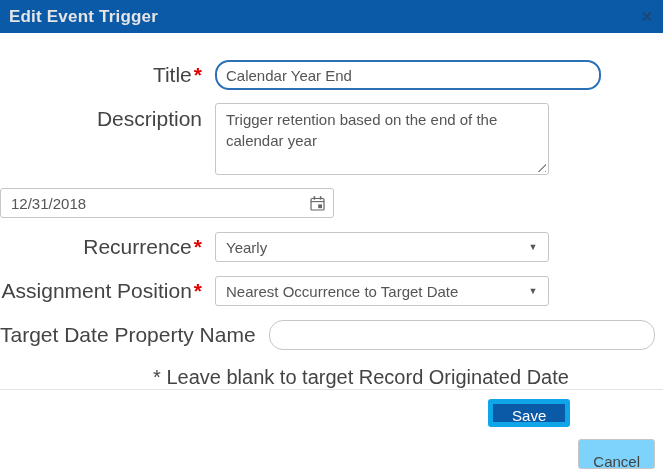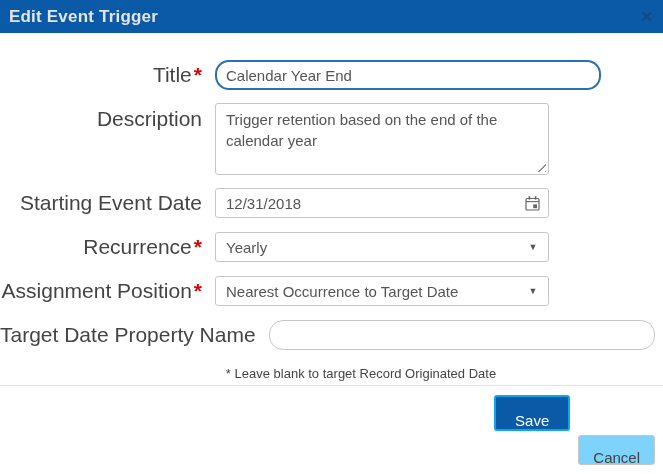--- a/index.html
+++ b/index.html
@@ -132,21 +132,21 @@
     flex: 0 0 30px;
     text-align: center;
     font-size: 9px;
     color: #555;
     cursor: pointer;
   }
   
   .note {
     padding-left: 59px;
     text-align: center;
-    font-size: 13px;
+    font-size: 20px;
     color: #444;
     margin-top: 16px;
   }
   
   .footer {
     margin-top: auto;
     border-top: 1px solid #E4E4E4;
     padding: 9px 8px 9px 0;
     display: flex;
     justify-content: flex-end;
@@ -157,22 +157,22 @@
     height: 28px;
     font-family: "Liberation Sans", sans-serif;
     font-size: 15px;
     border-radius: 3px;
     cursor: pointer;
     line-height: 1;
   }
   button.save {
     background: #0B5AA7;
     color: #fff;
-    border: 2px solid #0ea5e9;
-    padding: 16px 19px;
+    border: 5px solid #0ea5e9;
+    padding: 4px 19px;
   }
   button.cancel {
     background: #7dd3fc;
     color: #444;
     border: 1px solid #C6C6C6;
     padding: 14px 14px;
     margin-top: 40px;
   }
 </style>
 </head>
@@ -196,21 +196,20 @@
 
     <div class="row top">
       <label class="lbl"><span>Description</span></label>
       <div class="ctl ta-wrap">
         <textarea class="ta" style="">Trigger retention based on the end of the calendar year</textarea>
         <span class="grip"></span>
       </div>
     </div>
 
     <div class="row" style="margin-bottom:14px;">
-      <label class="lbl"><span>Starting Event Date</span></label>
       <div class="ctl">
         <div class="picker">
           <span class="val">12/31/2018</span>
           <button class="cal-btn">
             <svg width="17" height="17" viewBox="0 0 17 17">
               <rect x="2" y="3.5" width="13" height="11.5" rx="1" fill="none" stroke="#656565" stroke-width="1.2"></rect>
               <rect x="4.6" y="1.2" width="1.6" height="3.4" fill="#656565"></rect>
               <rect x="10.8" y="1.2" width="1.6" height="3.4" fill="#656565"></rect>
               <line x1="2" y1="6.6" x2="15" y2="6.6" stroke="#656565" stroke-width="1.1"></line>
               <rect x="9.2" y="9.4" width="3.8" height="3.8" fill="#656565"></rect>

